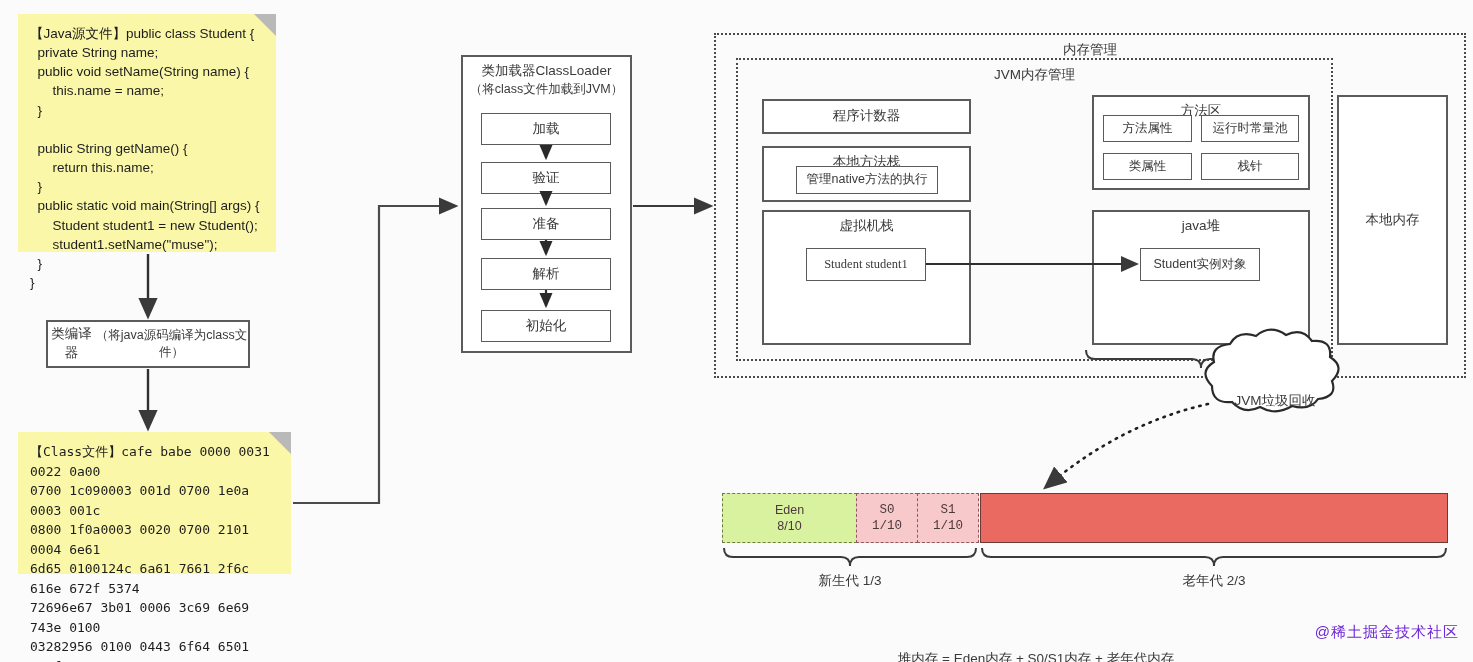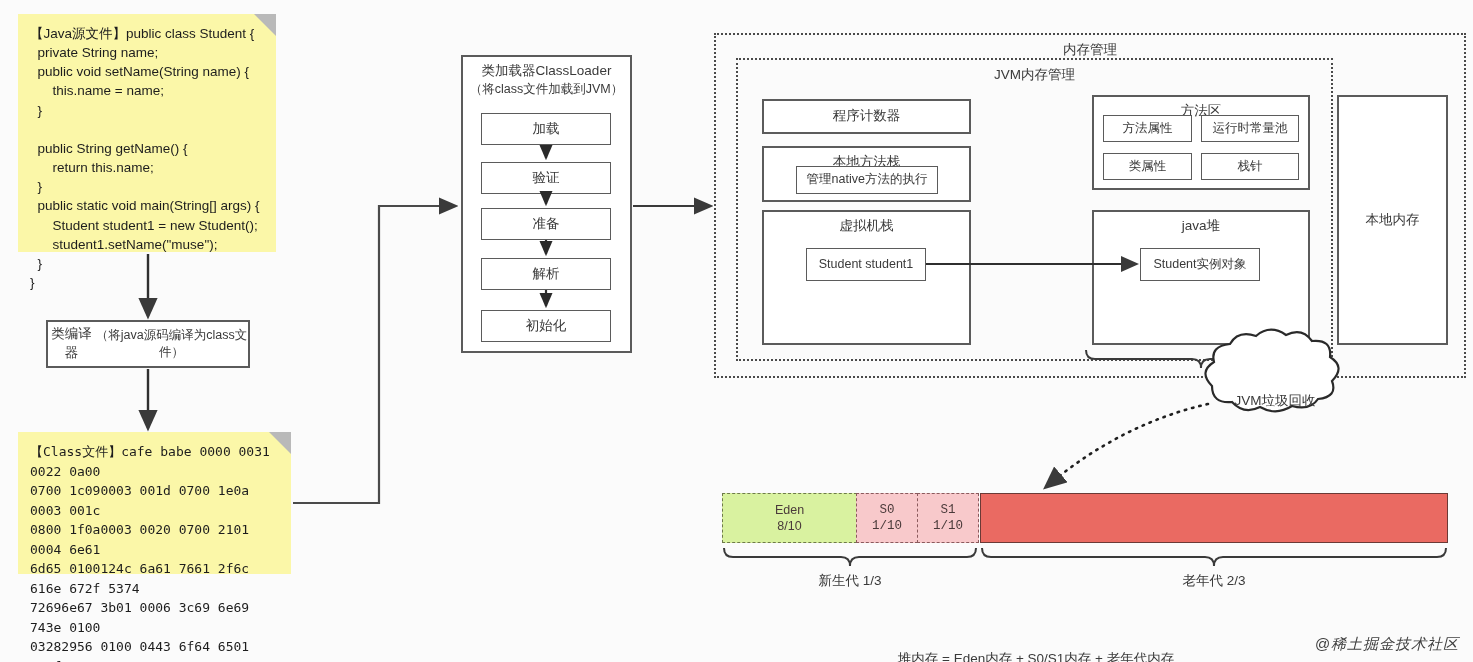--- a/index.html
+++ b/index.html
@@ -95,25 +95,24 @@
     color:#4a3a3a;
     line-height:1.3;
     box-sizing:border-box;
   }
   .heapseg.eden{background:#d9f2a0;border-color:#6e7a4a;justify-content:center;}
   .heapseg.surv{background:#f8c9cb;border-color:#8a5a5c;font-family:Liberation Mono, monospace;}
   .heapseg.old{background:#ea6a62;border:1.6px solid #6b3a36;}
 
   .wm{
     position:absolute;
-    right:14px;bottom:8px;
-    color:#404040;
+    right:14px;bottom:20px;
+    color:#6d28d9;
     font-size:15px;
     letter-spacing:1px;
-    font-style:italic;
   }
   svg.overlay{
     position:absolute;
     left:0;top:0;
     width:1473px;height:662px;
     pointer-events:none;
   }
 </style>
 </head>
 <body>
@@ -191,21 +190,21 @@
     <div class="box-title">本地方法栈</div>
   </div>
   <div class="abs box thin" style="left:796px;top:166px;width:142px;height:28px;">
     <span style="font-size:12.5px;">管理native方法的执行</span>
   </div>
 
   <div class="abs box" style="left:762px;top:210px;width:209px;height:135px;display:block;">
     <div class="box-title">虚拟机栈</div>
   </div>
   <div class="abs box thin" style="left:806px;top:248px;width:120px;height:33px;">
-    <span style="font-size:12.5px;">Student student1</span>
+    <span style="font-size:12.5px;font-family:Liberation Serif, serif;">Student student1</span>
   </div>
 
   <div class="abs box" style="left:1092px;top:95px;width:218px;height:95px;display:block;">
     <div class="box-title">方法区</div>
   </div>
   <div class="abs box thin" style="left:1103px;top:115px;width:89px;height:27px;">
     <span style="font-size:12.5px;">方法属性</span>
   </div>
   <div class="abs box thin" style="left:1201px;top:115px;width:98px;height:27px;">
     <span style="font-size:12.5px;">运行时常量池</span>

